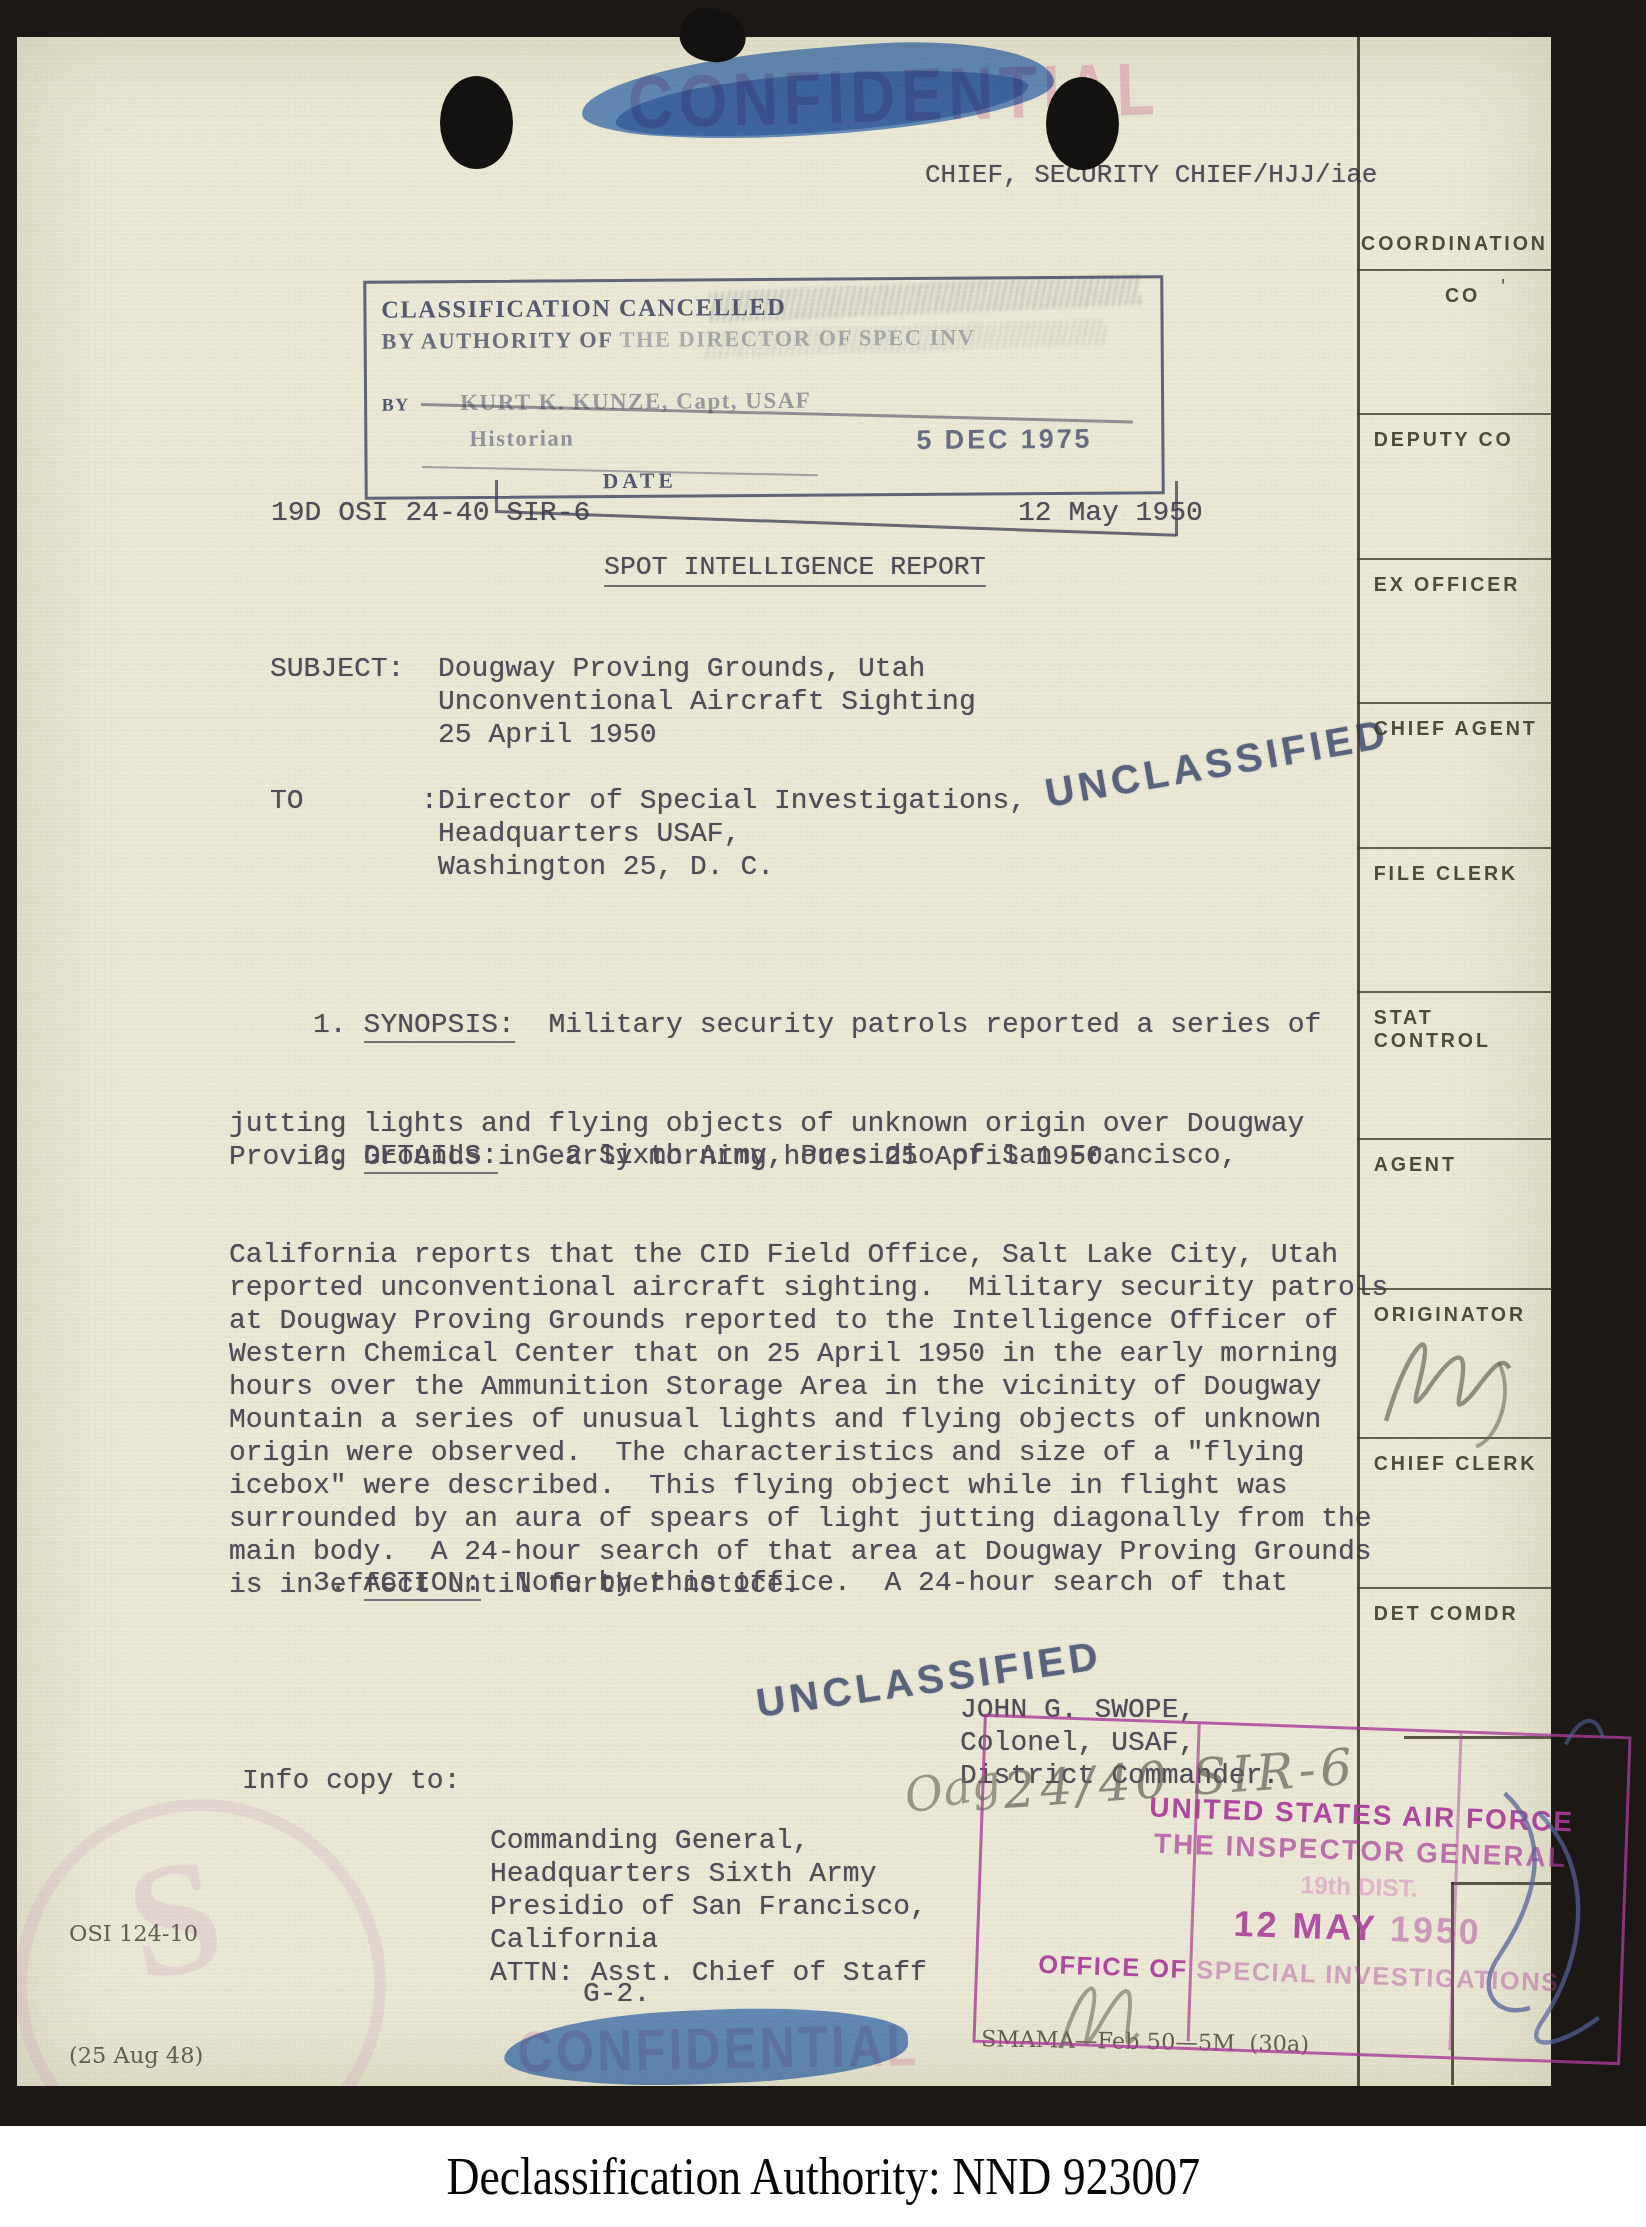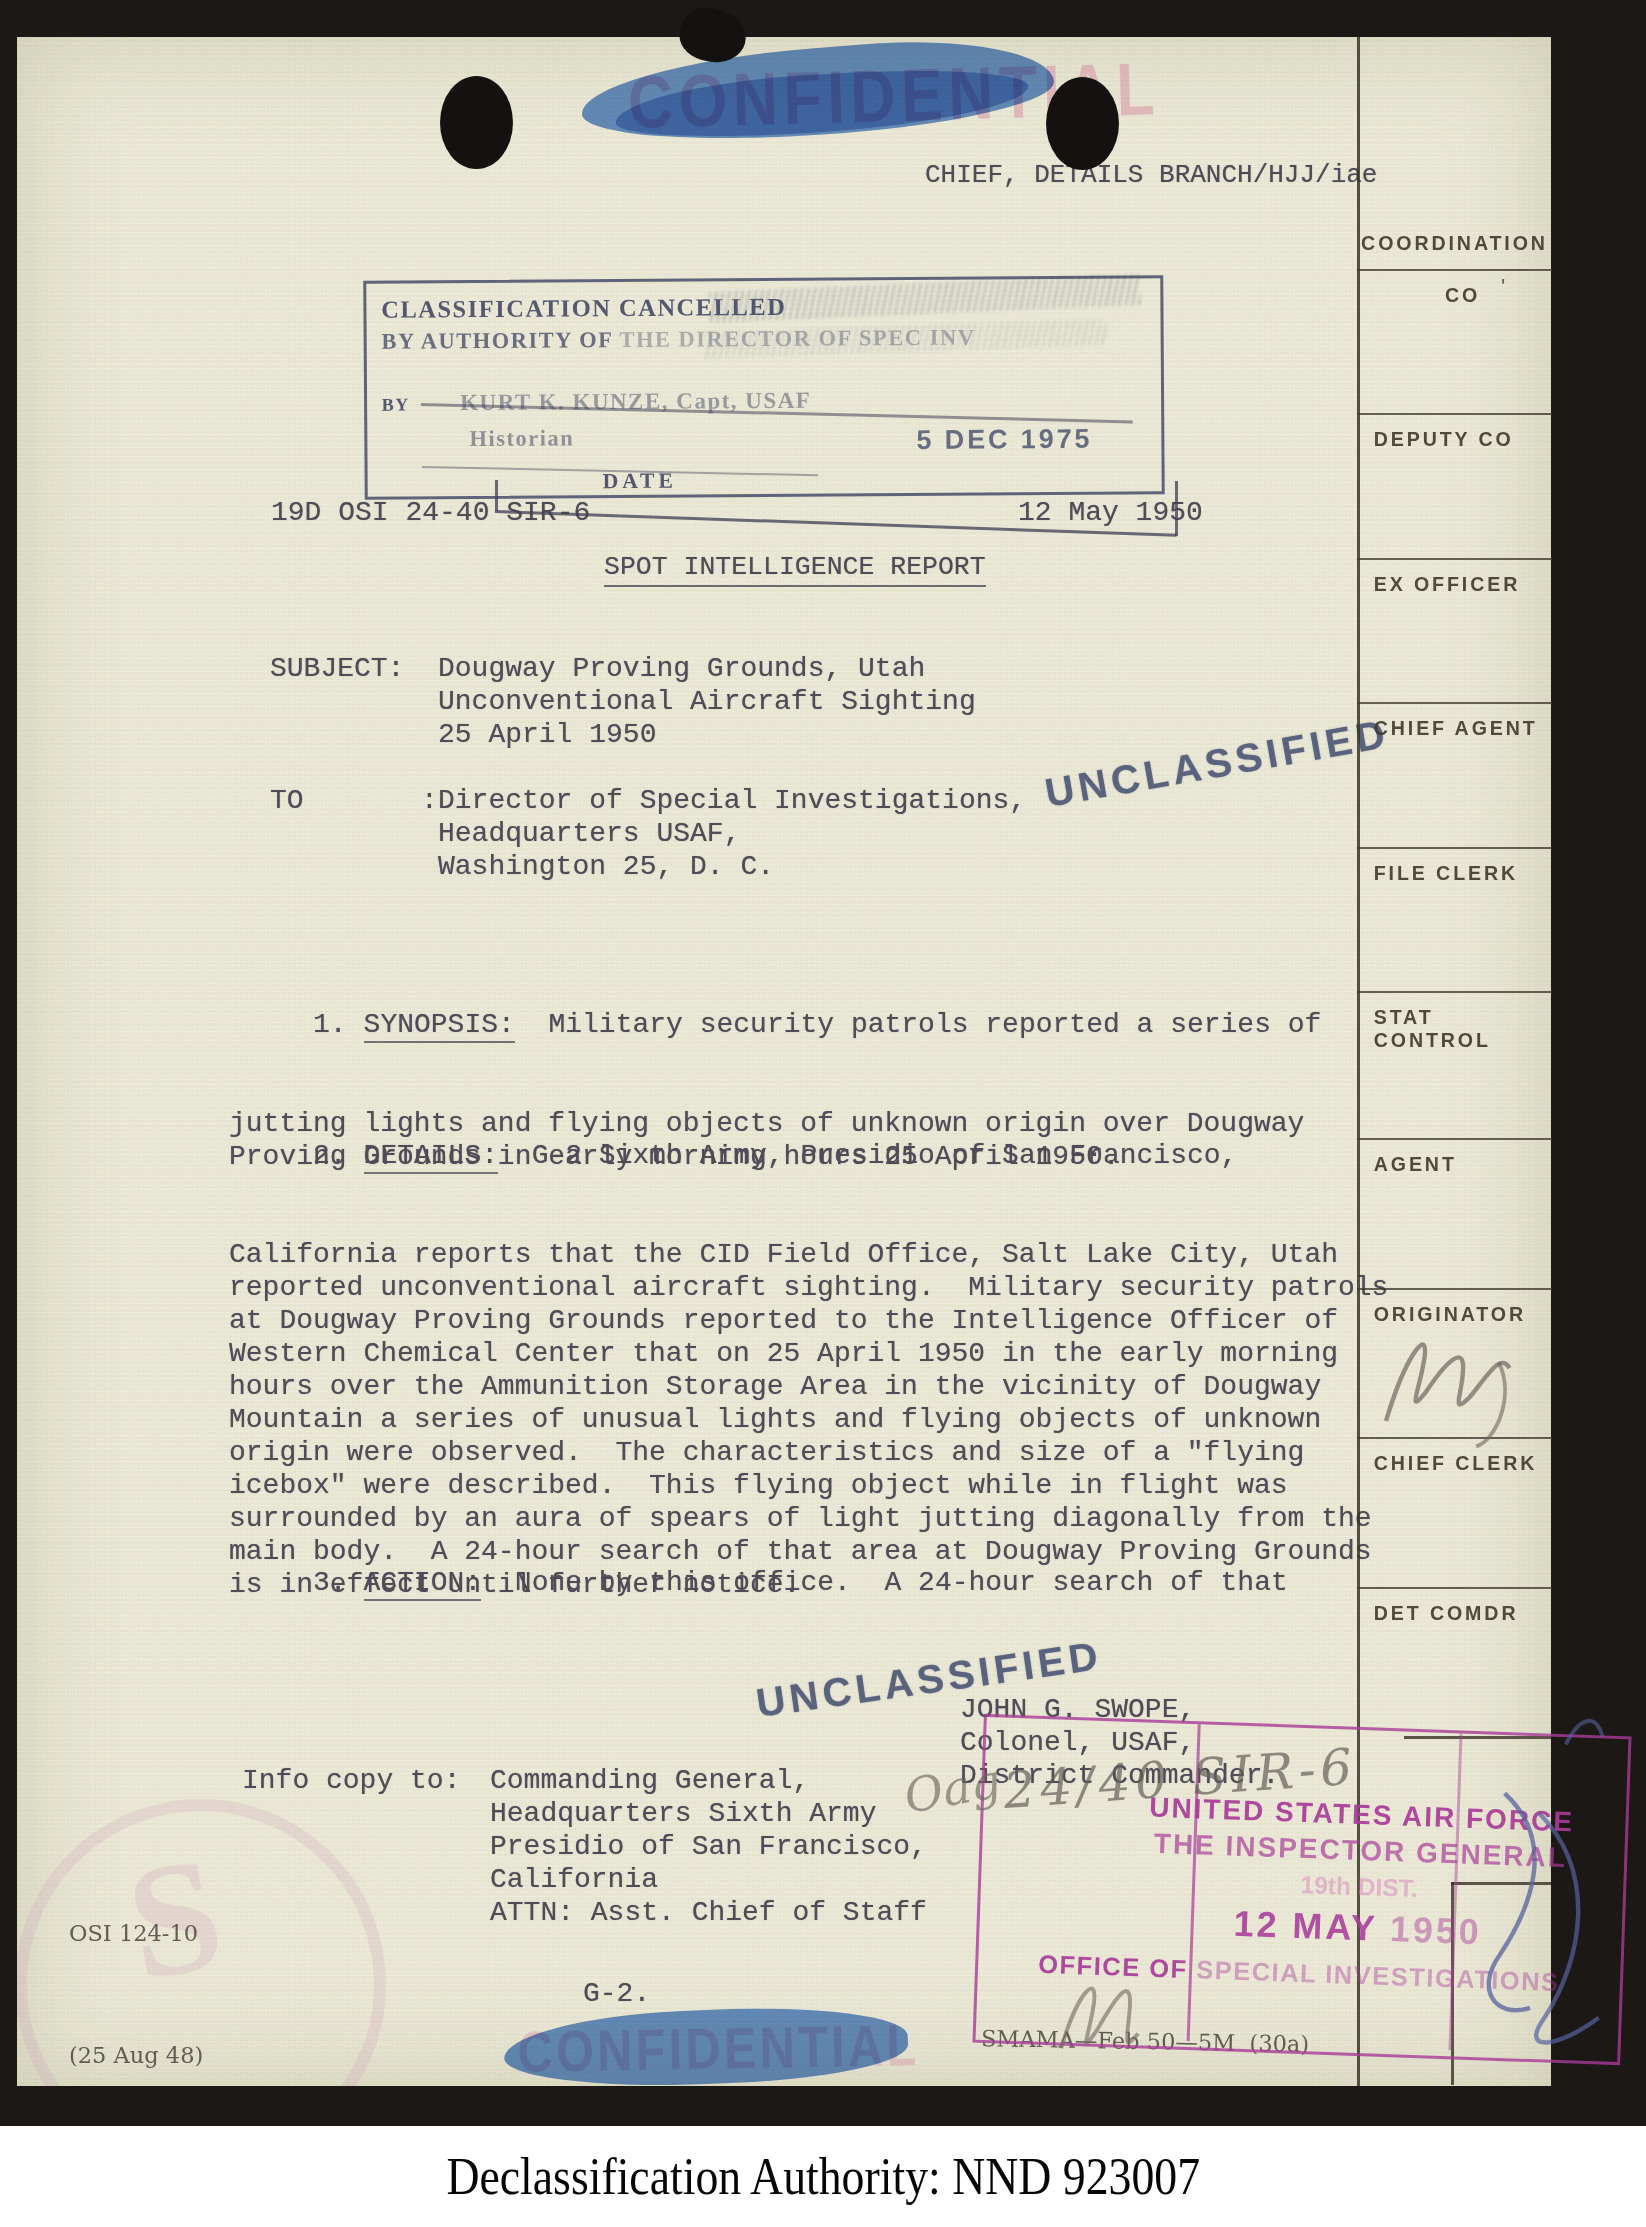--- a/index.html
+++ b/index.html
@@ -64,21 +64,21 @@
   <div class="paper"></div>
 
   <div class="clip">
     <div class="scircle" style="left:-2.5px;top:1762px;width:347px;height:347px;"></div>
     <div class="sletter" style="left:113px;top:1789px;font-size:162px;">S</div>
   </div>
 
   <div class="pink" style="left:627px;top:60px;font-size:74px;transform:rotate(-1.5deg) scaleX(.84);transform-origin:left top;">CONFIDENTIAL</div>
   <div class="pink" style="left:517px;top:2018px;font-size:58px;letter-spacing:3.9px;color:rgba(214,138,160,.38);transform:rotate(-1deg) scaleX(.84);transform-origin:left top;">CONFIDENTIAL</div>
 
-  <div class="tw" style="left:925px;top:160px;font-size:26px;">CHIEF, DETAILS BRANCH/HJJ/iae</div>
+  <div class="tw" style="left:925px;top:160px;font-size:26px;">CHIEF, SECURITY CHIEF/HJJ/iae</div>
 
   <div class="cancel">
     <div class="l" style="left:14.7px;top:11.8px;font-size:24.5px;">CLASSIFICATION CANCELLED</div>
     <div class="hatch" style="left:343px;top:2.9px;width:431px;height:31px;transform:rotate(-2deg);opacity:.55;"></div>
     <div class="l" style="left:14.7px;top:45px;font-size:22.5px;"><span style="opacity:.85">BY AUTHORITY OF </span><span style="opacity:.42">THE DIRECTOR OF SPEC INV</span></div>
     <div class="hatch" style="left:338px;top:45px;width:402px;height:26.5px;transform:rotate(-1.5deg);opacity:.28;"></div>
     <div class="l" style="left:14.7px;top:111px;font-size:18px;">BY</div>
     <div class="l" style="left:93px;top:107px;font-size:23px;opacity:.55;">KURT K. KUNZE, Capt, USAF</div>
     <div class="l" style="left:102px;top:143px;font-size:22.5px;opacity:.6;">Historian</div>
     <div class="l" style="left:549px;top:145px;font-size:27px;font-family:'Liberation Sans',sans-serif;letter-spacing:2.9px;color:rgba(75,82,110,.82);">5 DEC 1975</div>
@@ -117,21 +117,21 @@
 
   <div class="tw body-txt" style="left:229px;top:1500px;">
     <div class="indent"><span class="pnum">3.</span><span class="plabel">ACTION:</span><span>  None by this office.  A 24-hour search of that</span></div>
   </div>
 
   <div class="stampblue" style="left:755px;top:1657px;transform:rotate(-8deg);">UNCLASSIFIED</div>
 
   <div class="tw body-txt lines" style="left:960px;top:1693px;"><div>JOHN G. SWOPE,</div><div>Colonel, USAF,</div><div>District Commander.</div></div>
 
   <div class="tw body-txt" style="left:242px;top:1764px;">Info copy to:</div>
-  <div class="tw body-txt lines" style="left:490px;top:1764px;"><div>Commanding General,</div><div>Headquarters Sixth Army</div><div>Presidio of San Francisco,</div><div>California</div><div>ATTN: Asst. Chief of Staff</div></div>
+  <div class="tw body-txt lines" style="left:490px;top:1824px;"><div>Commanding General,</div><div>Headquarters Sixth Army</div><div>Presidio of San Francisco,</div><div>California</div><div>ATTN: Asst. Chief of Staff</div></div>
   <div class="tw body-txt" style="left:583px;top:1929px;margin-top:48px;">G-2.</div>
 
   <div class="serifsmall" style="left:69px;top:1920px;">OSI 124-10</div>
   <div class="serifsmall" style="left:69px;top:2042px;">(25 Aug 48)</div>
   <div class="serifsmall" style="left:981px;top:2028px;transform:rotate(1deg);">SMAMA—Feb 50—5M  (30a)</div>
 
   <div class="sb-vline"></div>
   <div class="abs" style="left:1357px;top:232px;width:195px;text-align:center;font-size:19.6px;font-weight:bold;letter-spacing:2.9px;color:rgba(66,60,48,.92);">COORDINATION</div>
   <div class="sb-row" style="top:269px;">
       <span class="sb-label sb-center">CO</span>

